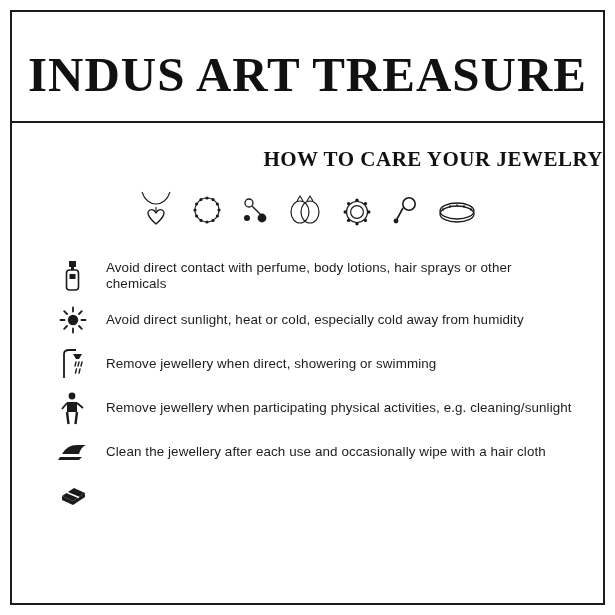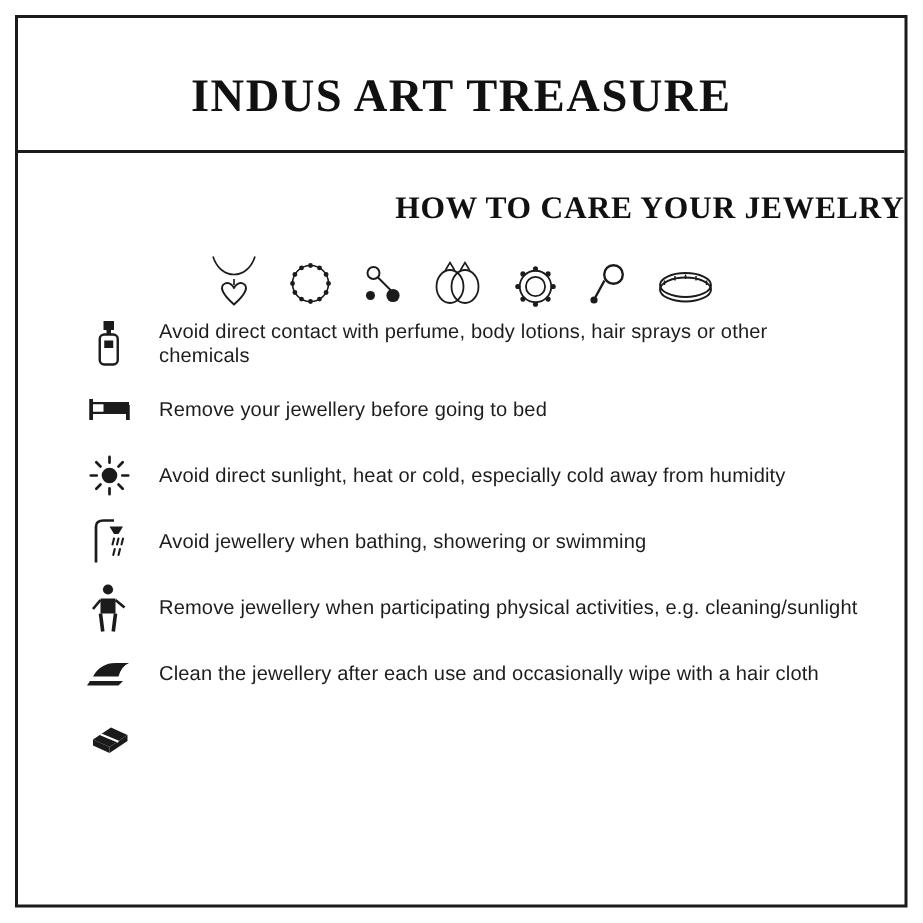--- a/index.html
+++ b/index.html
@@ -29,21 +29,21 @@
     left: 0;
     top: 0;
     right: 0;
     bottom: 0;
     padding: 0;
   }
 
   .brand-title {
     text-align: center;
     font-family: "Liberation Serif", serif;
-    font-size: 31px;
+    font-size: 49px;
     letter-spacing: 1px;
     font-weight: 700;
     margin-top: 34px;
     color: #111;
     white-space: nowrap;
   }
 
   .rule {
     width: 100%;
     height: 2px;
@@ -67,20 +67,21 @@
     align-items: flex-end;
     gap: 16px;
     margin-top: 14px;
     height: 42px;
   }
   .jewel {
     display: block;
   }
 
   .tips {
+    margin-top: 26px;
     padding: 0 28px 0 38px;
   }
   .tip {
     display: flex;
     align-items: center;
     height: 44px;
   }
   .tip-icon {
     width: 46px;
     min-width: 46px;
@@ -185,31 +186,20 @@
           <svg width="22" height="34" viewBox="0 0 22 34">
             <rect x="7" y="2" width="7" height="6" fill="#1b1b1b"></rect>
             <rect x="9" y="8" width="3" height="3" fill="#1b1b1b"></rect>
             <rect x="4.5" y="11" width="12" height="20" rx="3" fill="none" stroke="#1b1b1b" stroke-width="1.6"></rect>
             <rect x="7.5" y="15" width="6" height="5" fill="#1b1b1b"></rect>
           </svg>
         </div>
         <div class="tip-text">Avoid direct contact with perfume, body lotions, hair sprays or other chemicals</div>
       </div>
 
-      <div class="tip">
-        <div class="tip-icon">
-          <svg width="30" height="24" viewBox="0 0 30 24">
-            <rect x="2" y="7" width="26" height="8" fill="#1b1b1b"></rect>
-            <rect x="4" y="8.5" width="7" height="5" fill="#ffffff"></rect>
-            <rect x="1.5" y="5" width="2.5" height="14" fill="#1b1b1b"></rect>
-            <rect x="26" y="9" width="2.5" height="10" fill="#1b1b1b"></rect>
-          </svg>
-        </div>
-        <div class="tip-text">Remove your jewellery before going to bed</div>
-      </div>
 
       <div class="tip">
         <div class="tip-icon">
           <svg width="28" height="28" viewBox="0 0 28 28">
             <circle cx="14" cy="14" r="5.2" fill="#1b1b1b"></circle>
             <g stroke="#1b1b1b" stroke-width="1.8" stroke-linecap="round">
               <path d="M14 1.5 L14 5.5 M14 22.5 L14 26.5 M1.5 14 L5.5 14 M22.5 14 L26.5 14"></path>
               <path d="M5.2 5.2 L8 8 M20 20 L22.8 22.8 M22.8 5.2 L20 8 M8 20 L5.2 22.8"></path>
             </g>
           </svg>
@@ -221,21 +211,21 @@
         <div class="tip-icon">
           <svg width="26" height="32" viewBox="0 0 26 32">
             <path d="M4 30 L4 6 Q4 2 9 2 L16 2" fill="none" stroke="#1b1b1b" stroke-width="1.8"></path>
             <path d="M13 6 L22 6 L19 11 L16 11 Z" fill="#1b1b1b"></path>
             <g stroke="#1b1b1b" stroke-width="1.4" stroke-linecap="round">
               <path d="M16 14 L15 18 M19 14 L18 18 M22 14 L21 18"></path>
               <path d="M16.5 21 L15.5 25 M20 21 L19 25"></path>
             </g>
           </svg>
         </div>
-        <div class="tip-text">Avoid jewellery when bathing, showering or swimming</div>
+        <div class="tip-text">Remove jewellery when direct, showering or swimming</div>
       </div>
 
       <div class="tip">
         <div class="tip-icon">
           <svg width="26" height="34" viewBox="0 0 26 34">
             <circle cx="12" cy="5" r="3.4" fill="#1b1b1b"></circle>
             <path d="M7 11 L17 11 L17 21 L7 21 Z" fill="#1b1b1b"></path>
             <path d="M7 21 L8.5 33 M17 21 L15.5 33" stroke="#1b1b1b" stroke-width="2.4"></path>
             <path d="M17 12 L23 17" stroke="#1b1b1b" stroke-width="1.8"></path>
             <path d="M7 12 L2 18" stroke="#1b1b1b" stroke-width="1.8"></path>

